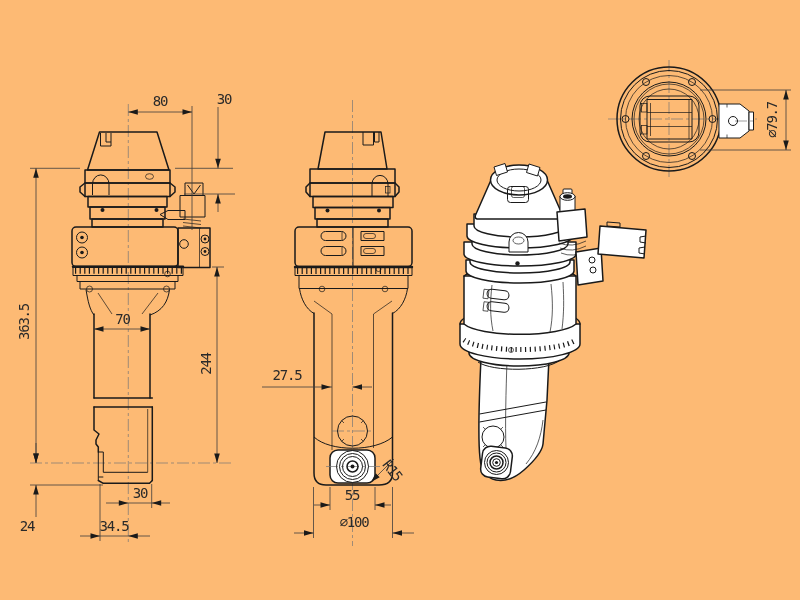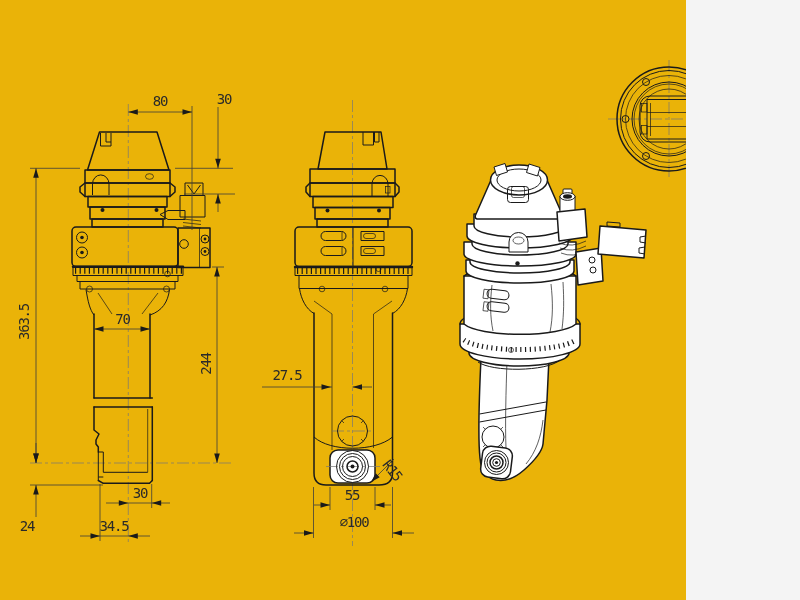--- a/index.html
+++ b/index.html
@@ -1,16 +1,16 @@
 <!DOCTYPE html>
 <html><head>
 <meta charset="utf-8">
 <style>
   html,body{margin:0;padding:0;background:#f4f4f4;}
-  .sheet{width:686px;height:600px;background:#eab308;position:relative;overflow:hidden;}
+  .sheet{width:800px;height:600px;background:#fdba74;position:relative;overflow:hidden;}
   svg{display:block;}
   
   .o{stroke:#1a1a1a;stroke-width:1.5;fill:none;stroke-linejoin:round;stroke-linecap:round;}
   .m{stroke:#1a1a1a;stroke-width:1;fill:none;stroke-linejoin:round;}
   .t{stroke:#1a1a1a;stroke-width:.7;fill:none;}
   .d{stroke:#3d3d3d;stroke-width:.8;fill:none;}
   .cl{stroke:#777;stroke-width:.7;fill:none;stroke-dasharray:12 3 3 3;}
   .w{fill:#fff;}
   .blk{fill:#1a1a1a;}
   .tick{stroke:#1a1a1a;stroke-width:6.5;stroke-dasharray:1.2 3.4;fill:none;}

